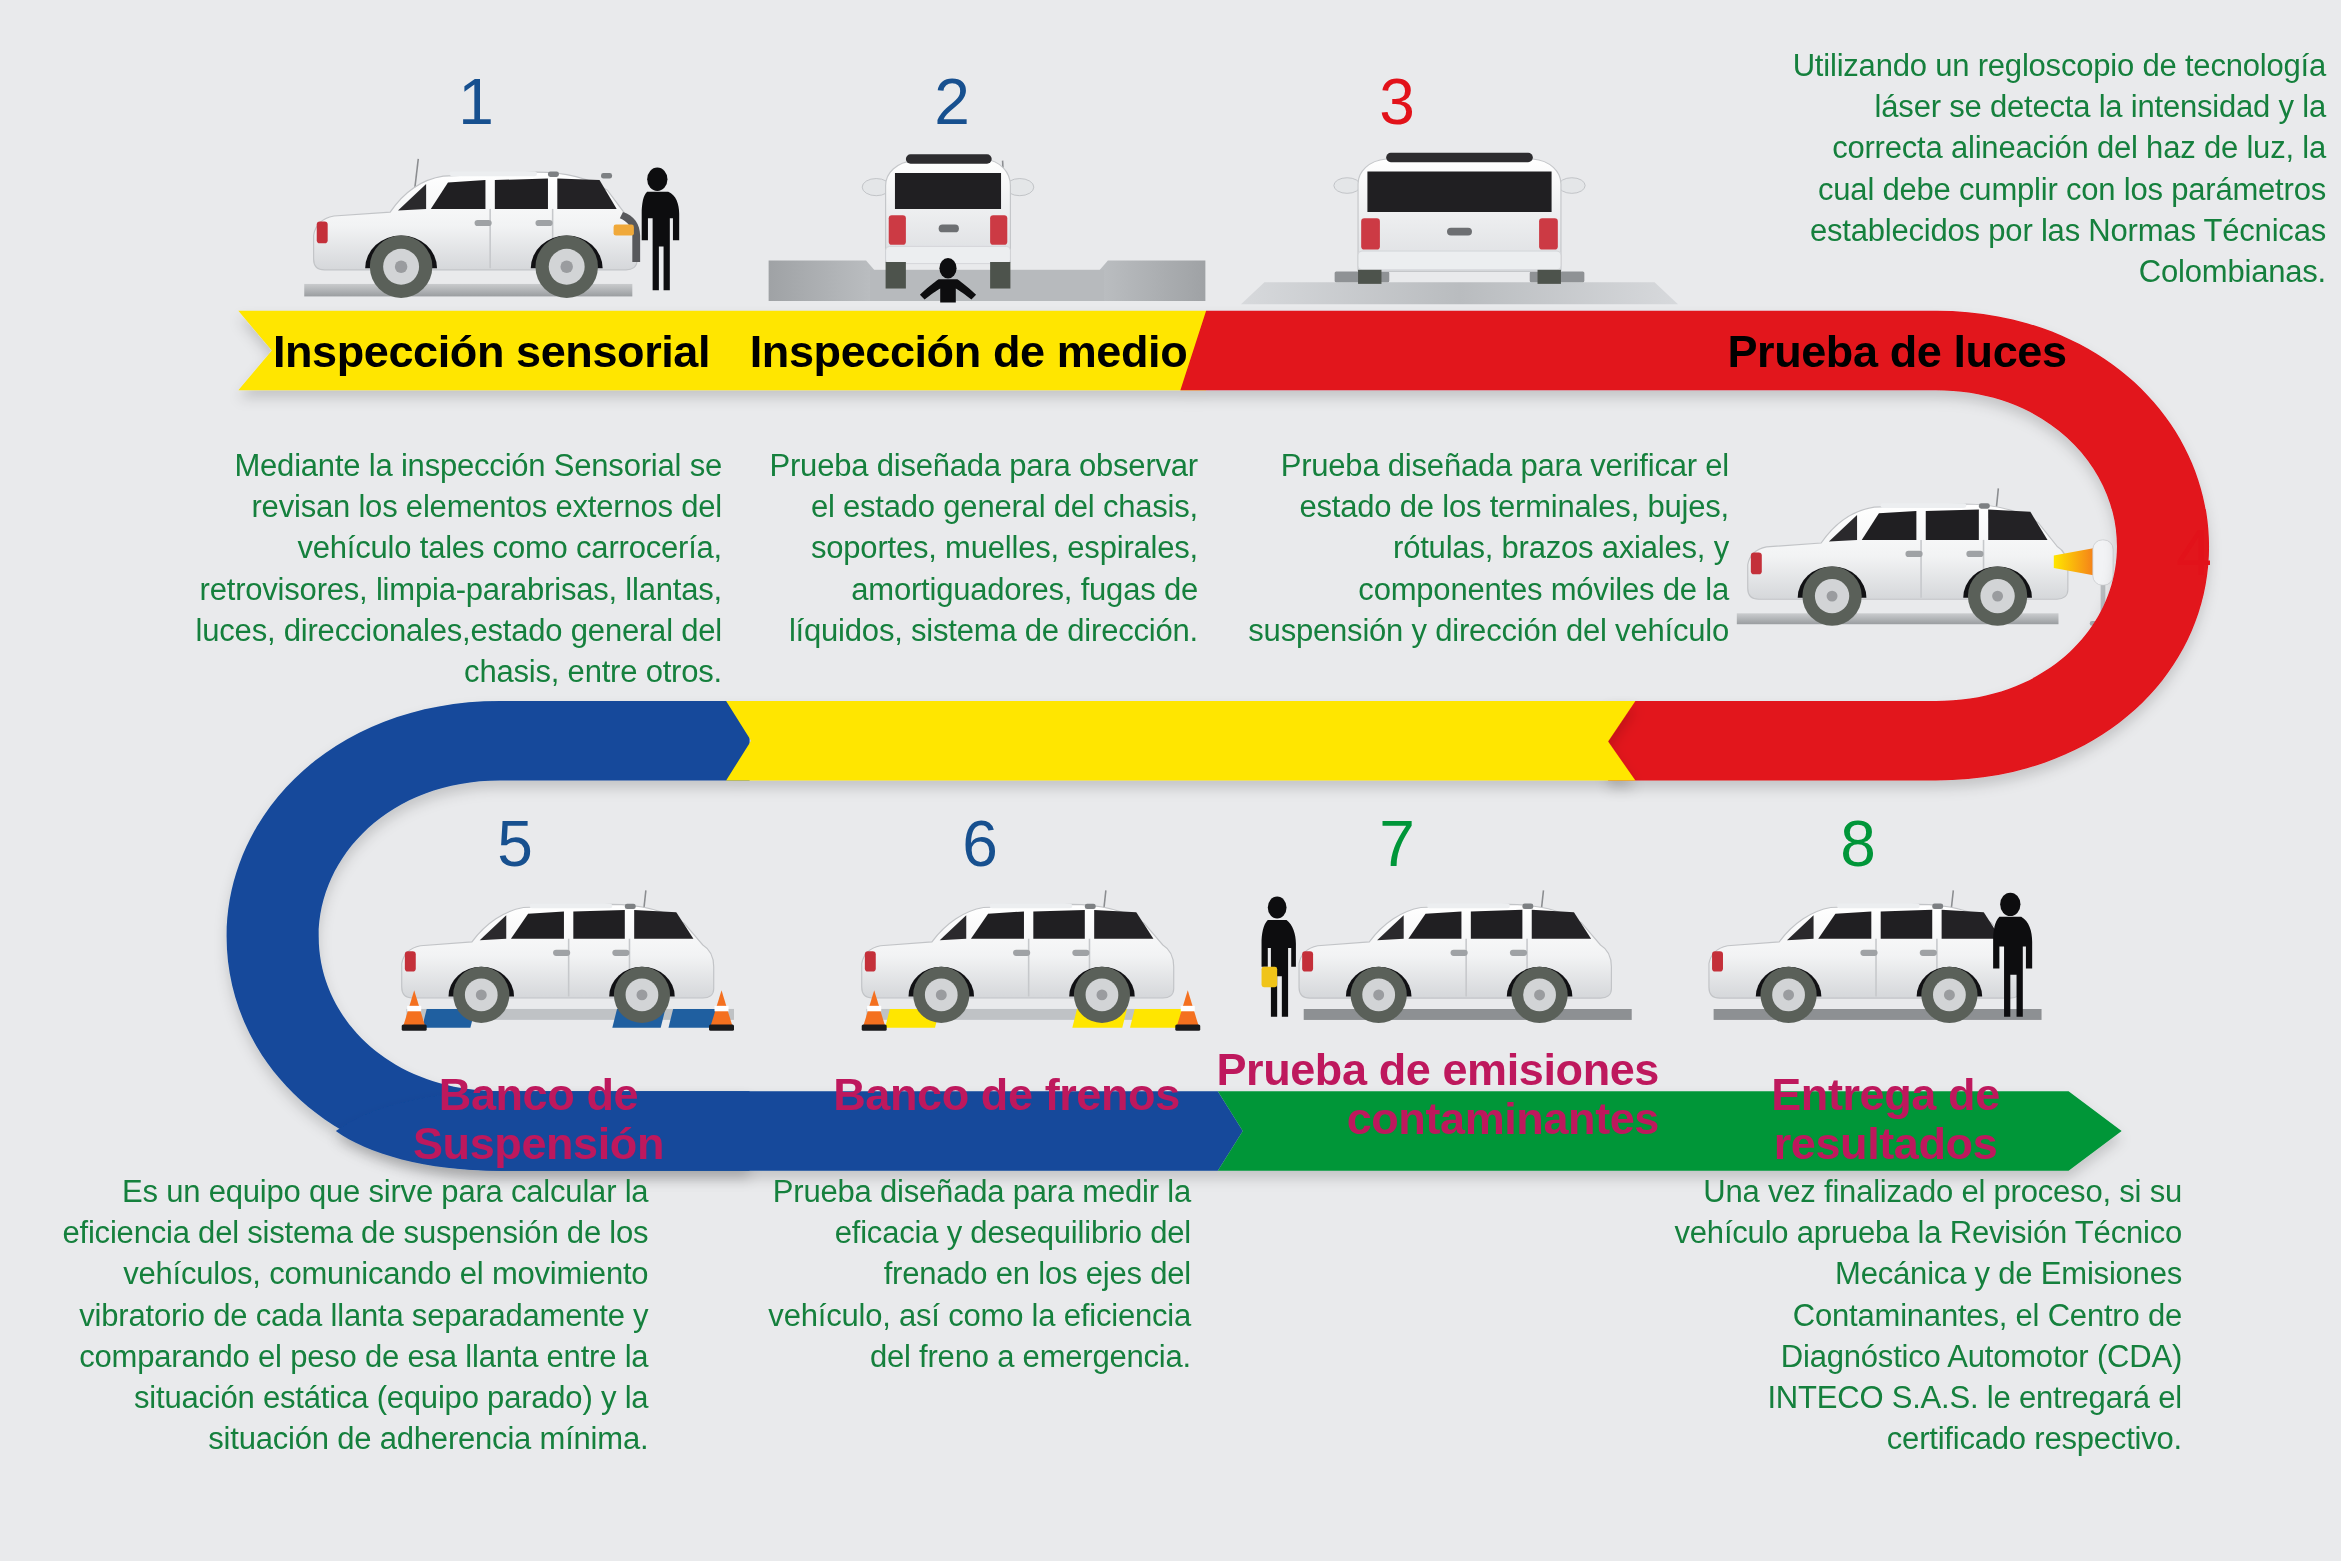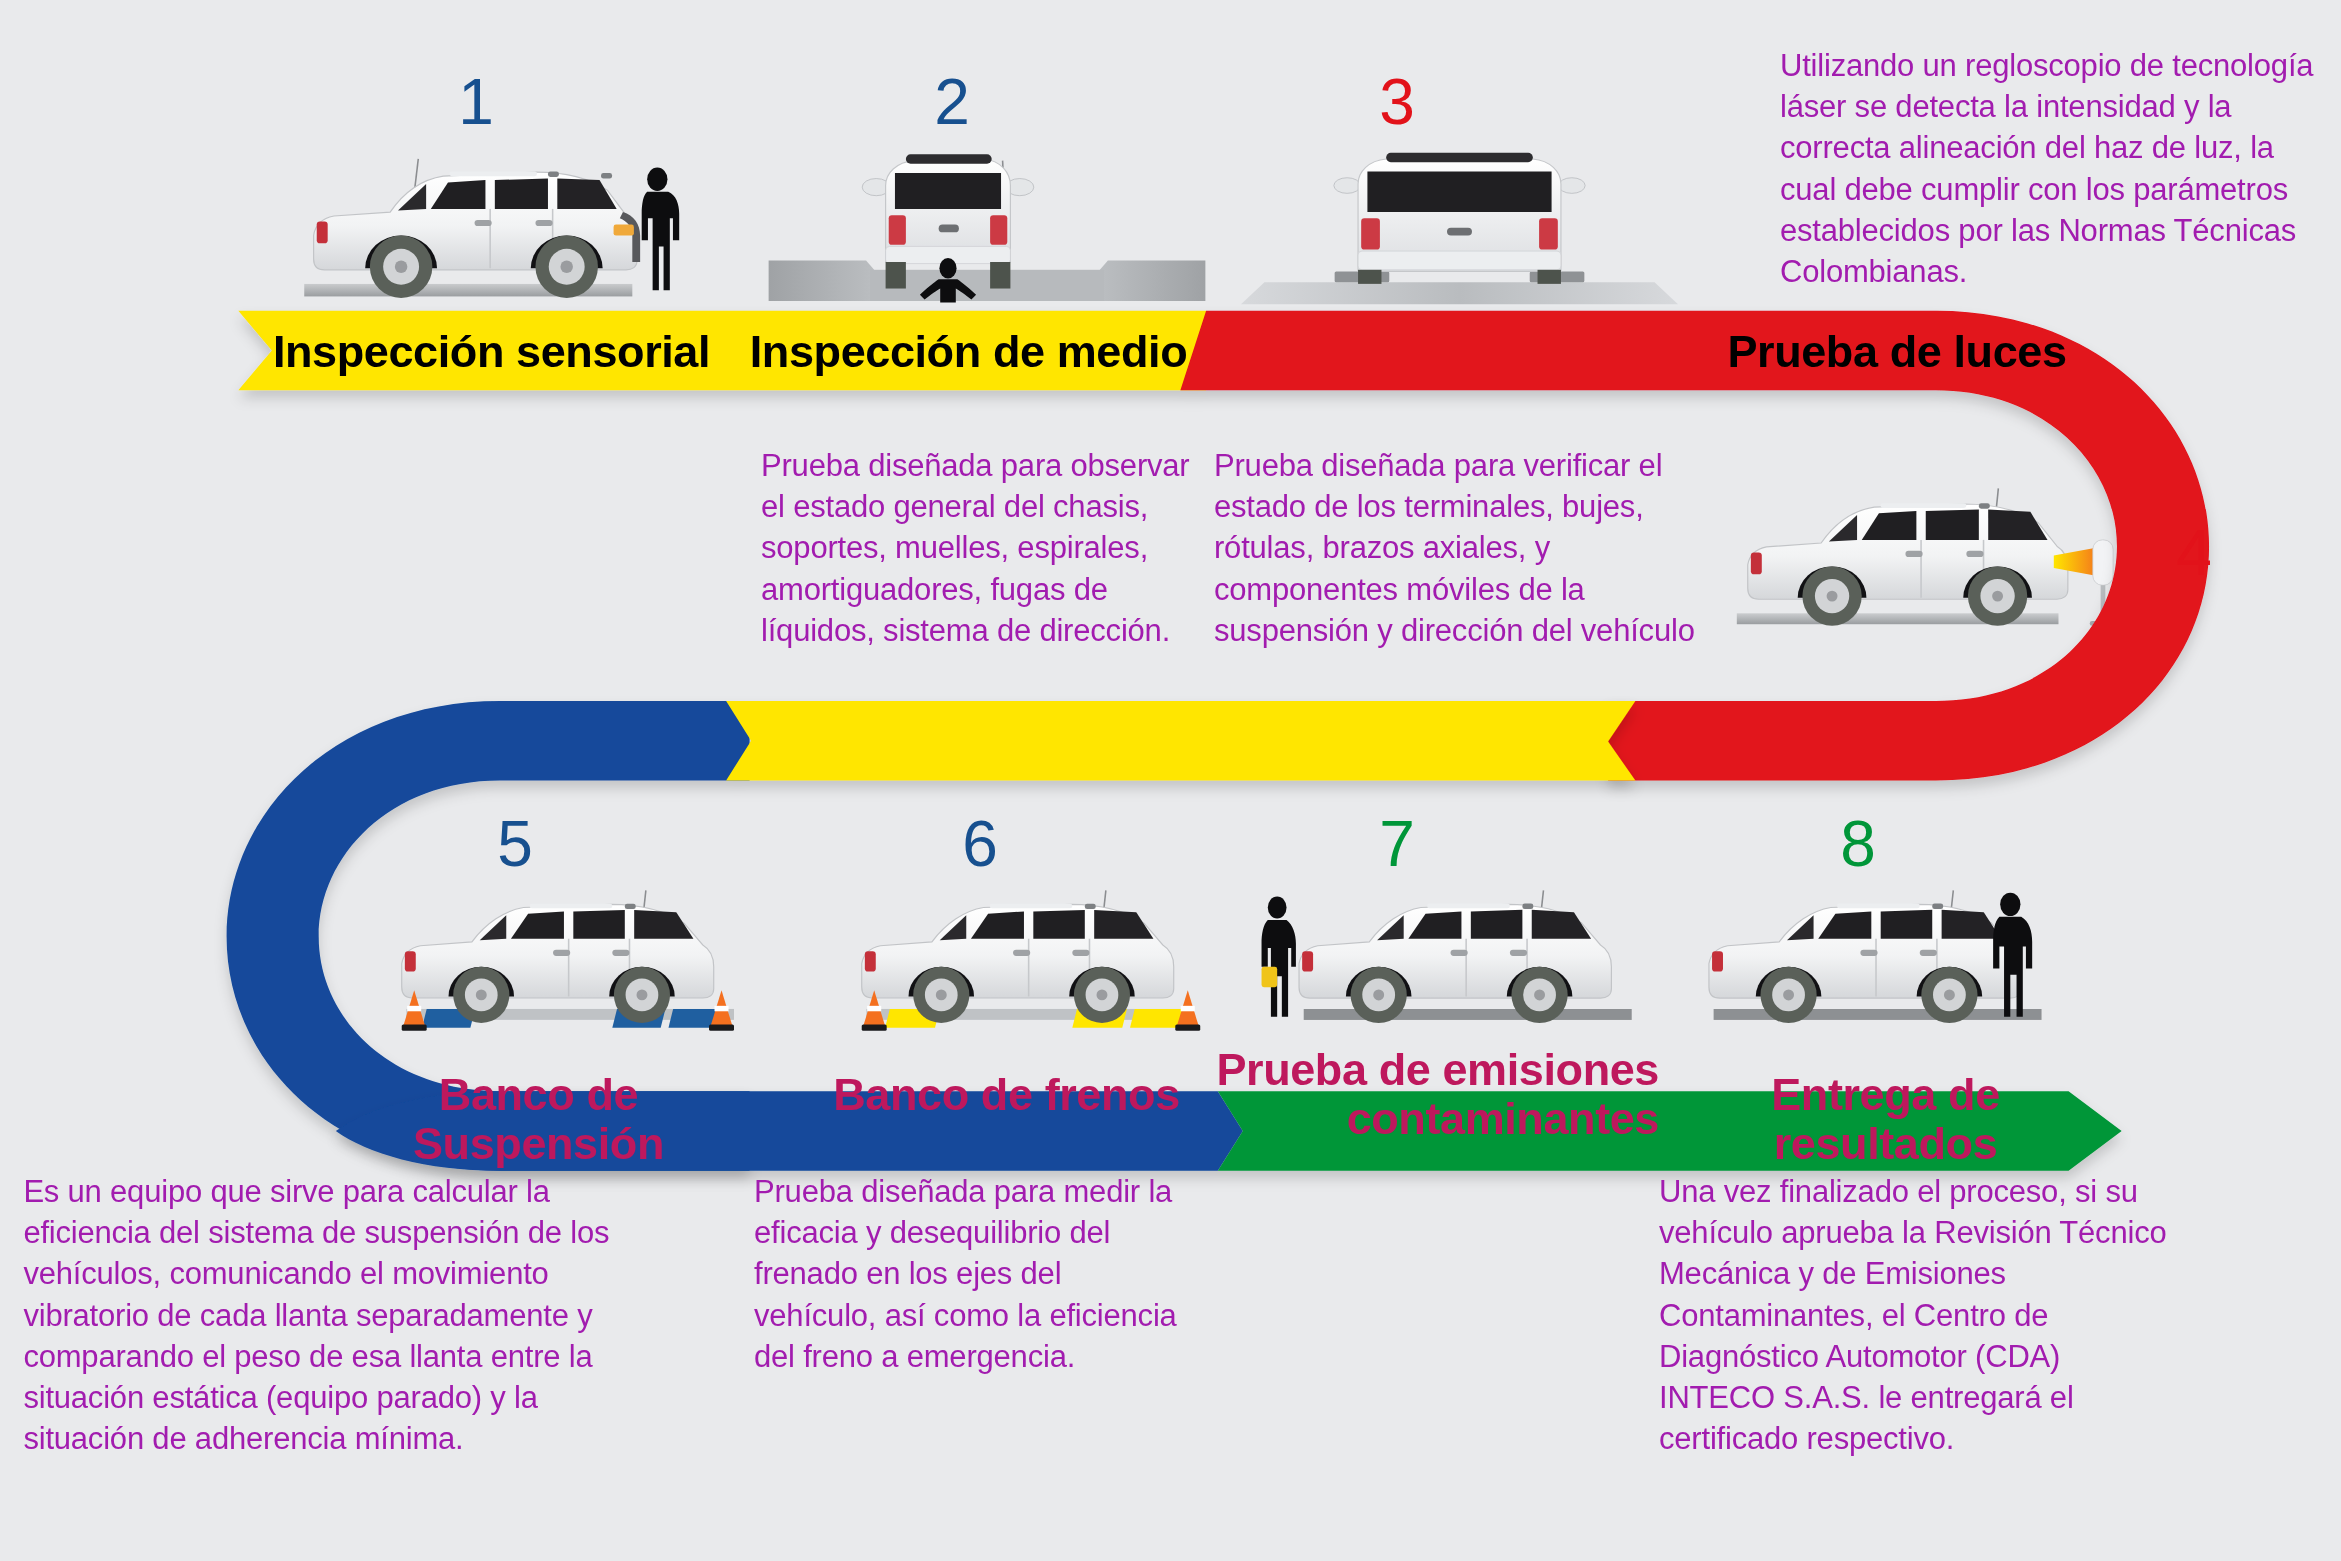--- a/index.html
+++ b/index.html
@@ -38,22 +38,22 @@
     font-weight:bold;
   }
   .rib-label.dark{color:#000;}
   .rib-label.light{color:#be185d;}
 
   
   .para{
     position:absolute;
     font-size:31px;
     line-height:1.33;
-    text-align:left;
-    color:#a21caf;
+    text-align:right;
+    color:#15803d;
     letter-spacing:-0.2px;
   }
 
   
   .scene{position:absolute;}
   .scene svg{display:block;width:100%;height:100%;}
 </style>
 </head>
 <body>
 
@@ -512,20 +512,21 @@
   <div class="num" style="left:476px;top:812px;width:78px;color:#17508f;">5</div>
 
   <div class="num" style="left:941px;top:812px;width:78px;color:#17508f;">6</div>
 
   <div class="num" style="left:1358px;top:812px;width:78px;color:#009639;">7</div>
 
   <div class="num" style="left:1819px;top:812px;width:78px;color:#009639;">8</div>
 
   <div class="para" style="left:1780px;top:45px;width:546px;">Utilizando un regloscopio de tecnología láser se detecta la intensidad y la correcta alineación del haz de luz, la cual debe cumplir con los parámetros establecidos por las Normas Técnicas Colombianas.</div>
 
+  <div class="para" style="left:176px;top:445px;width:546px;">Mediante la inspección Sensorial se revisan los elementos externos del vehículo tales como carrocería, retrovisores, limpia-parabrisas, llantas, luces, direccionales,estado general del chasis, entre otros.</div>
 
   <div class="para" style="left:761px;top:445px;width:437px;">Prueba diseñada para observar el estado general del chasis, soportes, muelles, espirales, amortiguadores, fugas de líquidos, sistema de dirección.</div>
 
   <div class="para" style="left:1214px;top:445px;width:515px;">Prueba diseñada para verificar el estado de los terminales, bujes, rótulas, brazos axiales, y componentes móviles de la suspensión y dirección del vehículo</div>
 
   <div class="para" style="left:23.4px;top:1171px;width:625px;">Es un equipo que sirve para calcular la eficiencia del sistema de suspensión de los vehículos, comunicando el movimiento vibratorio de cada llanta separadamente y comparando el peso de esa llanta entre la situación estática (equipo parado) y la situación de adherencia mínima.</div>
 
   <div class="para" style="left:746px;top:1171px;width:437px;margin-left:8px;">Prueba diseñada para medir la eficacia y desequilibrio del frenado en los ejes del vehículo, así como la eficiencia del freno a emergencia.</div>
 
 

